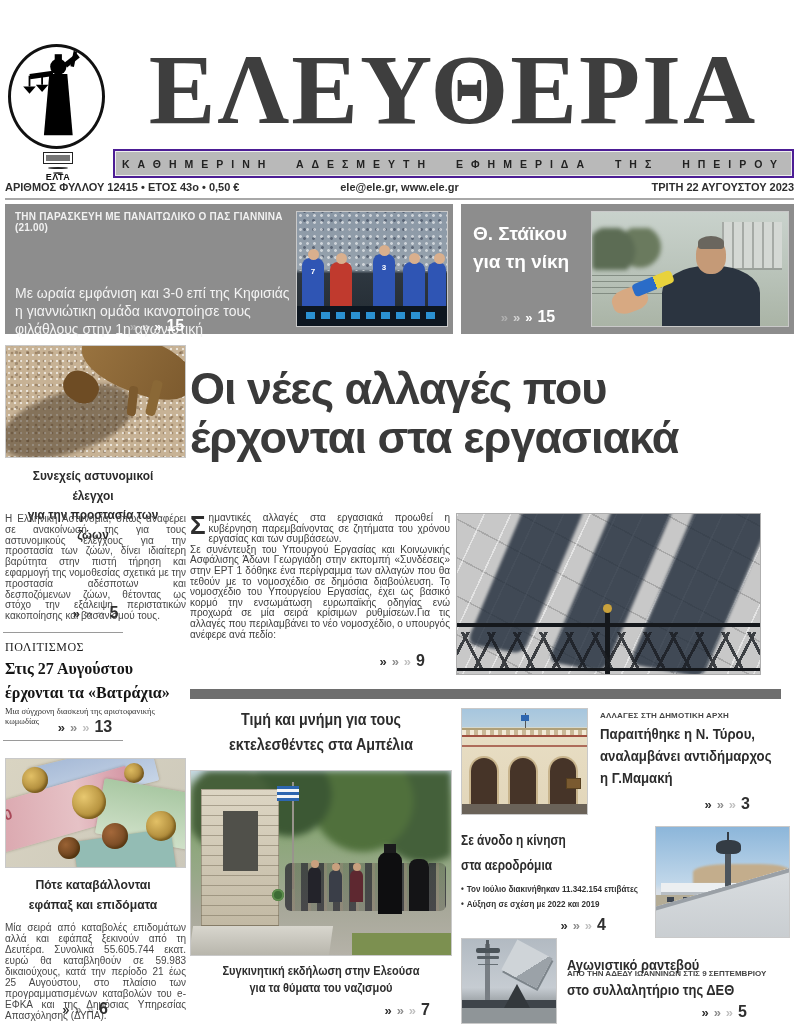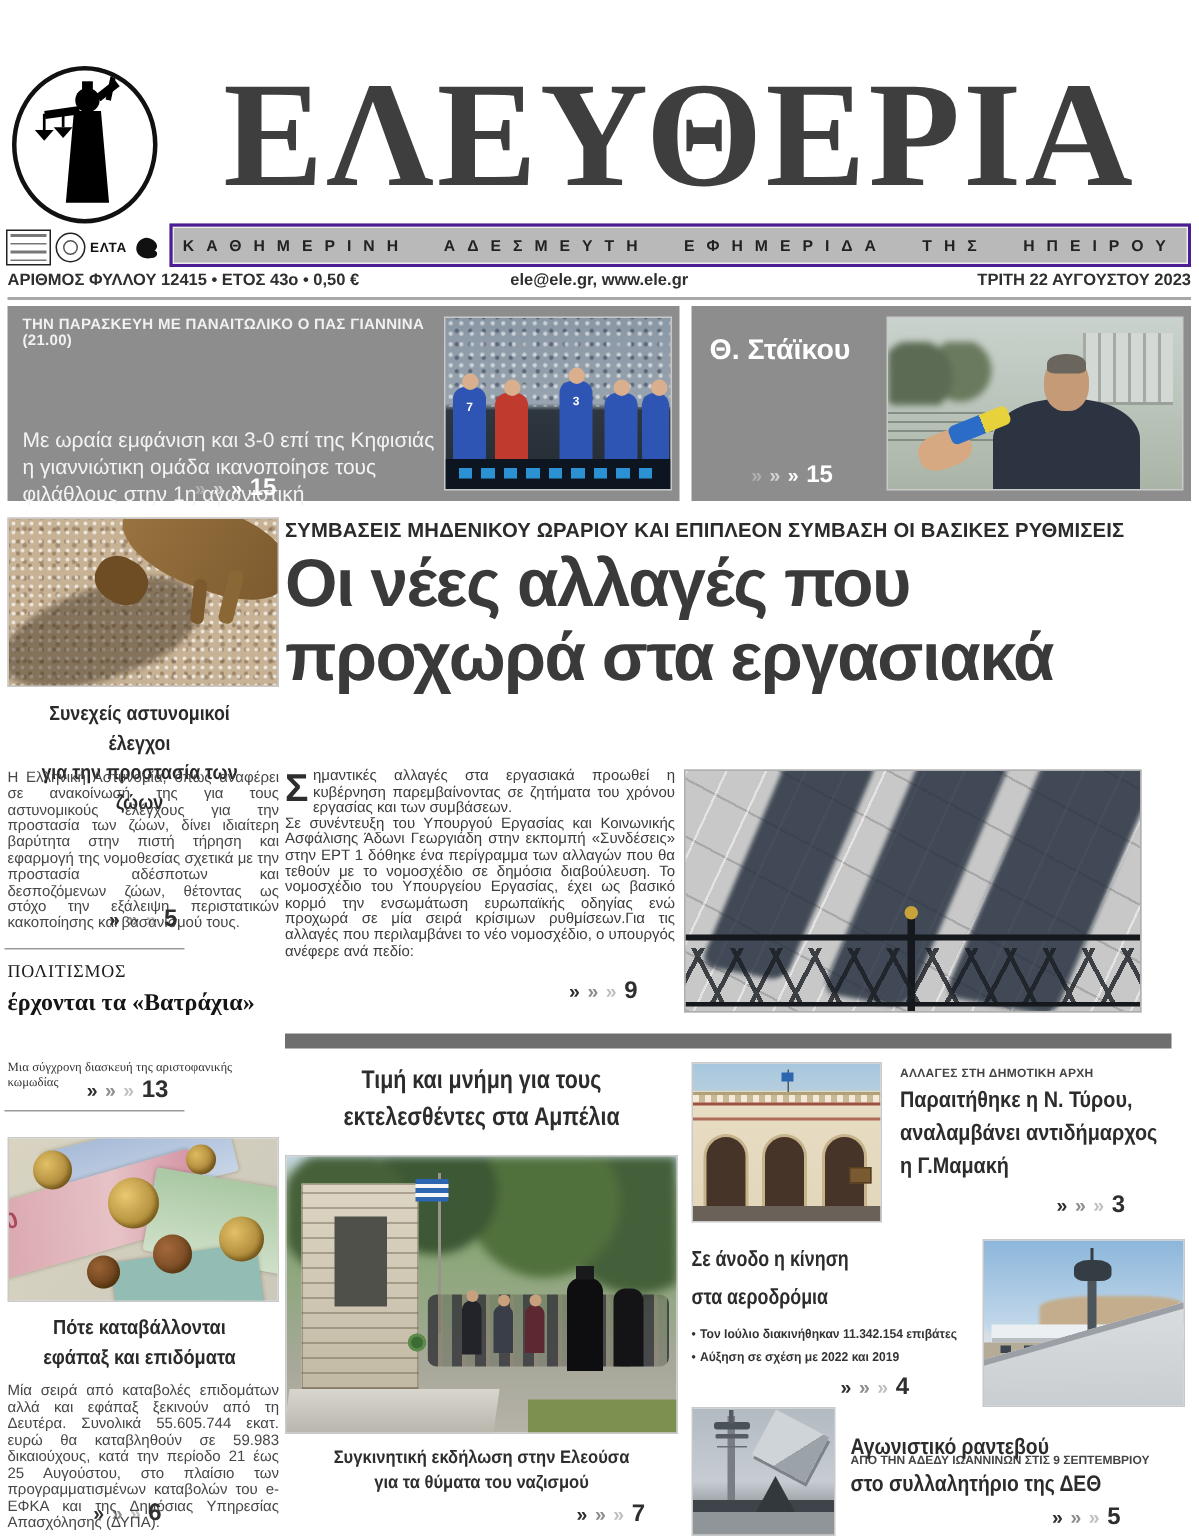--- a/index.html
+++ b/index.html
@@ -9,21 +9,21 @@
   .abs { position:absolute; }
 
   
   .logo-oval { left:8px; top:44px; width:97px; height:105px; border:3px solid #111; border-radius:50%; overflow:hidden; background:#fff; }
   .masthead-title { left:112px; top:36px; width:682px; height:110px; overflow:hidden;
     font-family:"Liberation Serif", serif; font-weight:bold; font-size:100px; line-height:108px;
     color:#3e3e3e; text-align:center; letter-spacing:2px; }
   .subtitle-bar { left:113px; top:149px; width:681px; height:29px; background:#b9b9b9;
     border:2px solid #4c1d95; box-shadow:inset 0 0 0 1px #eee; display:flex; align-items:center; justify-content:center;
     font-size:10.5px; font-weight:bold; letter-spacing:8px; word-spacing:12px; color:#222; white-space:nowrap; overflow:hidden; }
-  .stamps { left:4px; top:152px; width:108px; height:26px; display:flex; gap:3px; align-items:center; }
+  .stamps { left:4px; top:152px; width:108px; height:26px; display:flex; gap:3px; align-items:center;flex-direction:column; }
   .stamp-box { width:30px; height:24px; border:1px solid #222; padding:2px 2px; display:flex; flex-direction:column; justify-content:space-between; }
   .stamp-box i { display:block; height:1.5px; background:#777; }
   .stamp-circle { width:20px; height:20px; border:1.5px solid #222; border-radius:50%; position:relative; }
   .stamp-circle::before { content:""; position:absolute; inset:4px; border:1px solid #555; border-radius:50%; }
   .stamp-elta { font-size:9px; font-weight:900; color:#111; letter-spacing:.5px; }
   .stamp-mark { width:20px; height:20px; }
 
   .info-line { left:5px; top:181px; width:789px; height:14px; font-size:11px; font-weight:bold; color:#2e2e2e; }
   .info-left { position:absolute; left:0; top:0; }
   .info-center { position:absolute; left:0; right:0; top:0; text-align:center; }
@@ -277,20 +277,21 @@
         </div>
       <div class="player p4"></div>
       <div class="player p5"></div>
       <div class="led"></div>
     </div>
   </div>
 
   <div class="abs graybox box-right">
     <div class="abs br-headline">
       <div>Θ. Στάϊκου</div>
+      <div>για τη νίκη</div>
     </div>
     <div class="pager light center" style="left:12px; top:104px; width:110px;">
       <span class="c c1">»</span>
       <span class="c c2">»</span>
       <span class="c c3">»</span>
       <span class="n">15</span>
     </div>
     <div class="photo photo-interview">
       <div class="silo"></div>
       <div class="trees"></div>
@@ -318,20 +319,21 @@
   <div class="pager center pager-animals">
     <span class="c c1">»</span>
     <span class="c c2">»</span>
     <span class="c c3">»</span>
     <span class="n">5</span>
   </div>
 
   <div class="abs thin-div div1"></div>
   <div class="abs culture-sec">ΠΟΛΙΤΙΣΜΟΣ</div>
   <div class="abs culture-head">
+    <div>Στις 27 Αυγούστου</div>
     <div>έρχονται τα «Βατράχια»</div>
   </div>
   <div class="abs culture-sub">Μια σύγχρονη διασκευή της αριστοφανικής κωμωδίας</div>
   <div class="pager center pager-culture">
     <span class="c c1">»</span>
     <span class="c c2">»</span>
     <span class="c c3">»</span>
     <span class="n">13</span>
   </div>
   <div class="abs thin-div div2"></div>
@@ -355,23 +357,22 @@
     <div>εφάπαξ και επιδόματα</div>
   </div>
   <div class="abs benefits-body">Μία σειρά από καταβολές επιδομάτων αλλά και εφάπαξ ξεκινούν από τη Δευτέρα. Συνολικά 55.605.744 εκατ. ευρώ θα καταβληθούν σε 59.983 δικαιούχους, κατά την περίοδο 21 έως 25 Αυγούστου, στο πλαίσιο των προγραμματισμένων καταβολών του e-ΕΦΚΑ και της Δημόσιας Υπηρεσίας Απασχόλησης (ΔΥΠΑ).</div>
   <div class="pager center pager-benefits">
     <span class="c c1">»</span>
     <span class="c c2">»</span>
     <span class="c c3">»</span>
     <span class="n">6</span>
   </div>
 
-  <div class="abs lead-kicker">ΣΥΜΒΑΣΕΙΣ ΜΗΔΕΝΙΚΟΥ ΩΡΑΡΙΟΥ ΚΑΙ ΕΠΙΠΛΕΟΝ ΣΥΜΒΑΣΗ ΟΙ ΒΑΣΙΚΕΣ ΡΥΘΜΙΣΕΙΣ</div>
   <div class="abs lead-h1">Οι νέες αλλαγές που</div>
-  <div class="abs lead-h2">προχωρά στα εργασιακά</div>
+  <div class="abs lead-h2">έρχονται στα εργασιακά</div>
   <div class="abs lead-body">
     <span class="dropcap">Σ</span><span>ημαντικές αλλαγές στα εργασιακά προωθεί η κυβέρνηση παρεμβαίνοντας σε ζητήματα του χρόνου εργασίας και των συμβάσεων.</span>
     <p>Σε συνέντευξη του Υπουργού Εργασίας και Κοινωνικής Ασφάλισης Άδωνι Γεωργιάδη στην εκπομπή «Συνδέσεις» στην ΕΡΤ 1 δόθηκε ένα περίγραμμα των αλλαγών που θα τεθούν με το νομοσχέδιο σε δημόσια διαβούλευση. Το νομοσχέδιο του Υπουργείου Εργασίας, έχει ως βασικό κορμό την ενσωμάτωση ευρωπαϊκής οδηγίας ενώ προχωρά σε μία σειρά κρίσιμων ρυθμίσεων.Για τις αλλαγές που περιλαμβάνει το νέο νομοσχέδιο, ο υπουργός ανέφερε ανά πεδίο:</p>
   </div>
   <div class="pager endish pager-lead">
     <span class="c c1">»</span>
     <span class="c c2">»</span>
     <span class="c c3">»</span>
     <span class="n">9</span>
   </div>

